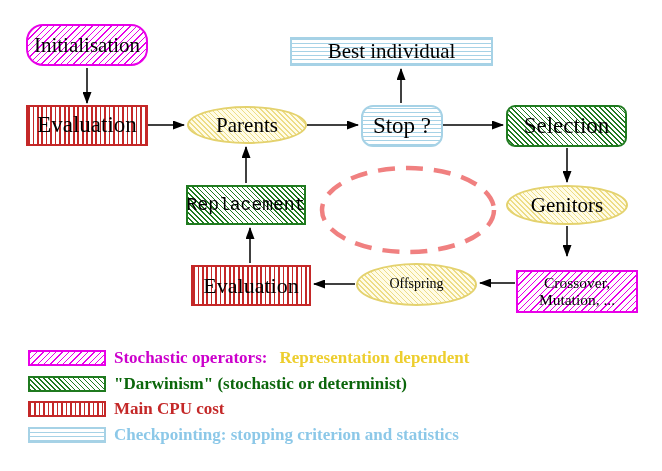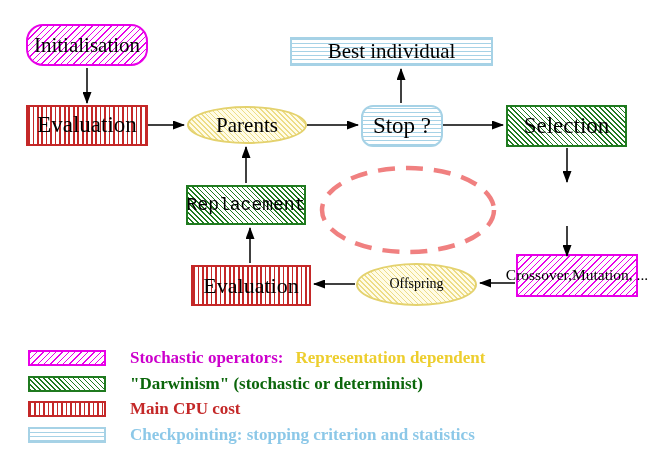--- a/index.html
+++ b/index.html
@@ -38,21 +38,21 @@
   .rounded { border-radius:12px; }
   .arrows { position:absolute; left:0; top:0; pointer-events:none; }
   .generation-label {
     position:absolute; left:320px; top:168px; width:176px; height:84px;
     display:flex; align-items:center; justify-content:center;
     color:var(--salmon,#f08080); font-size:21px;
   }
   
   .legend-row { position:absolute; left:28px; display:flex; align-items:center; }
   .swatch { width:78px; height:16px; box-sizing:border-box; flex:none; }
-  .legend-text { margin-left:24px; font-size:17px; font-weight:bold; white-space:nowrap; }
+  .legend-text { margin-left:8px; font-size:17px; font-weight:bold; white-space:nowrap; }
   .legend-text2 { margin-left:12px; font-size:17px; font-weight:bold; white-space:nowrap; }
   .c-magenta-text { color:var(--magenta-text,#cc00cc); }
   .c-gold { color:var(--gold,#edce2e); }
   .c-green-text { color:var(--green-text,#0b660b); }
   .c-red { color:var(--red,#c42828); }
   .c-blue-text { color:var(--blue-text,#8cc8e8); }
 </style>
 </head>
 <body>
 
@@ -61,24 +61,25 @@
   <div class="node hatch-magenta" style="left:26px; top:24px; width:122px; height:42px; font-size:21px;border-radius:17px;">Initialisation</div>
 
   <div class="node stripe-red" style="left:26px; top:105px; width:122px; height:41px; font-size:23px;">Evaluation</div>
 
   <div class="node ellipse-yellow" style="left:187px; top:106px; width:120px; height:38px; font-size:21px;">Parents</div>
 
   <div class="node stripe-blue" style="left:290px; top:37px; width:203px; height:29px; font-size:21px;">Best individual</div>
 
   <div class="node stripe-blue rounded" style="left:361px; top:105px; width:82px; height:42px; font-size:23px;">Stop ?</div>
 
-  <div class="node hatch-green" style="left:506px; top:105px; width:121px; height:42px; font-size:23px;">Selection</div>
+  <div class="node hatch-green" style="left:506px; top:105px; width:121px; height:42px; font-size:23px;border-radius:9px;">Selection</div>
 
+  <div class="node ellipse-yellow" style="left:506px; top:185px; width:122px; height:40px; font-size:21px;">Genitors</div>
 
-  <div class="node hatch-magenta" style="left:516px; top:254px; width:122px; height:43px; font-size:15.5px; flex-direction:row;">
+  <div class="node hatch-magenta" style="left:516px; top:270px; width:122px; height:43px; font-size:15.5px; flex-direction:column;">
     <span>Crossover,</span>
     <span>Mutation, ...</span>
   </div>
 
   <div class="node ellipse-yellow" style="left:356px; top:263px; width:121px; height:43px; font-size:14px;">Offspring</div>
 
   <div class="node stripe-red" style="left:191px; top:265px; width:120px; height:41px; font-size:22px;">Evaluation</div>
 
   <div class="node hatch-green" style="left:186px; top:185px; width:120px; height:40px; font-size:18px;font-family:Liberation Mono, monospace;">Replacement</div>
 

